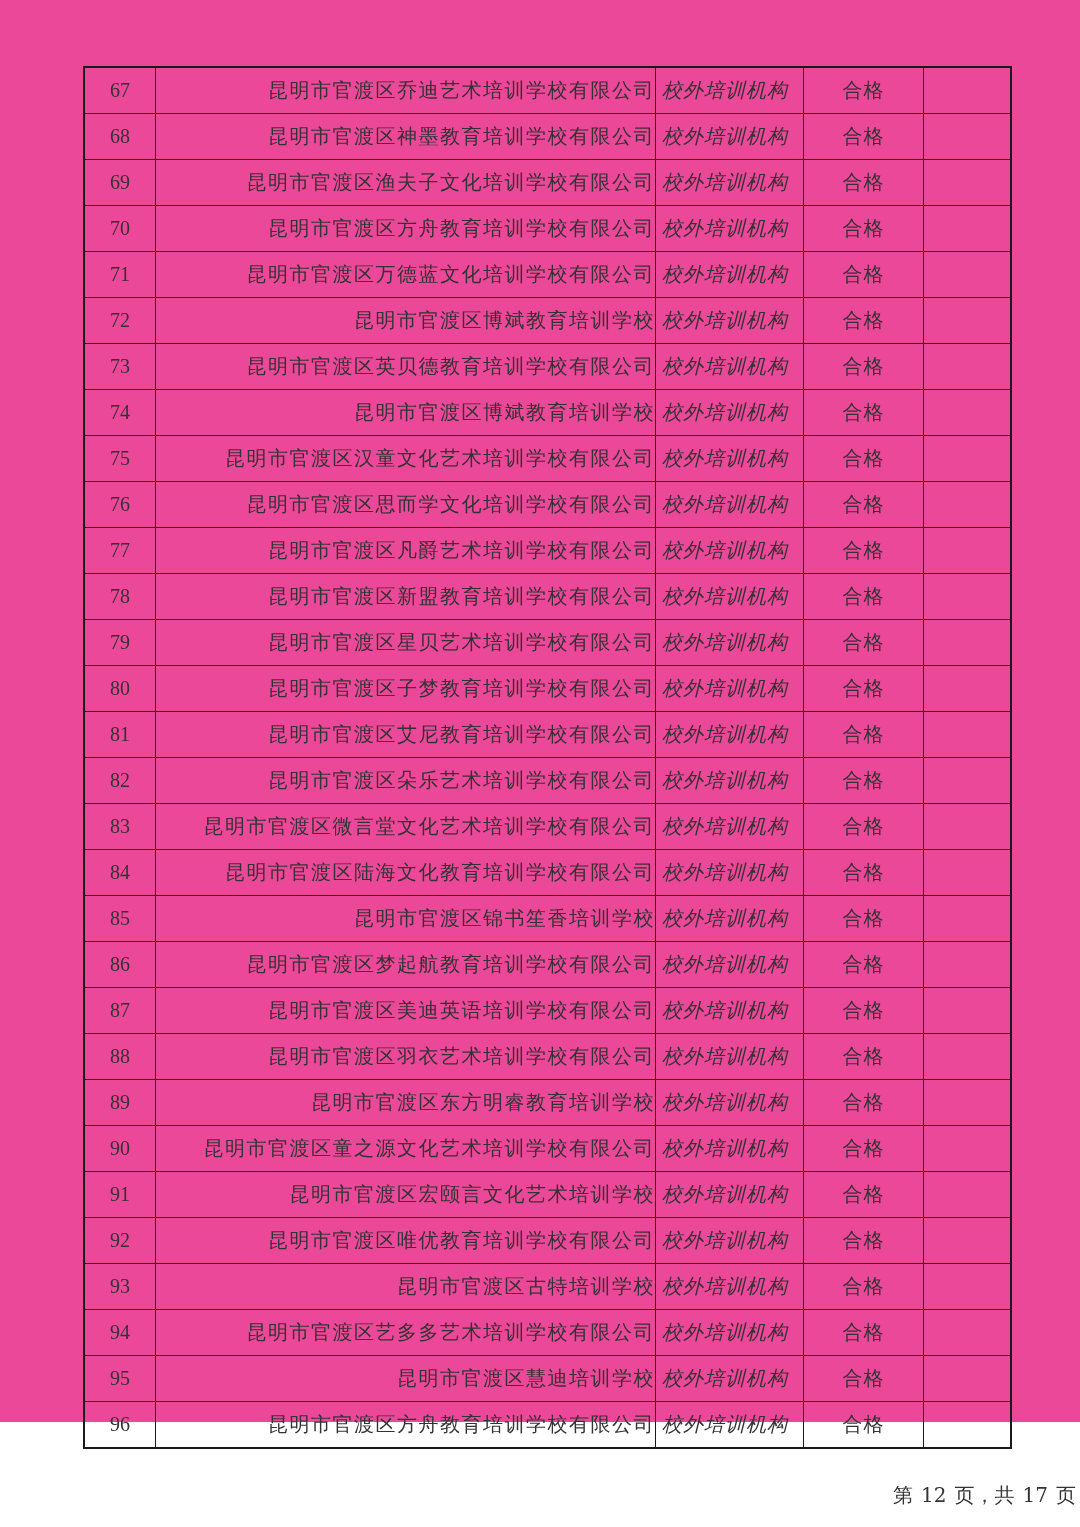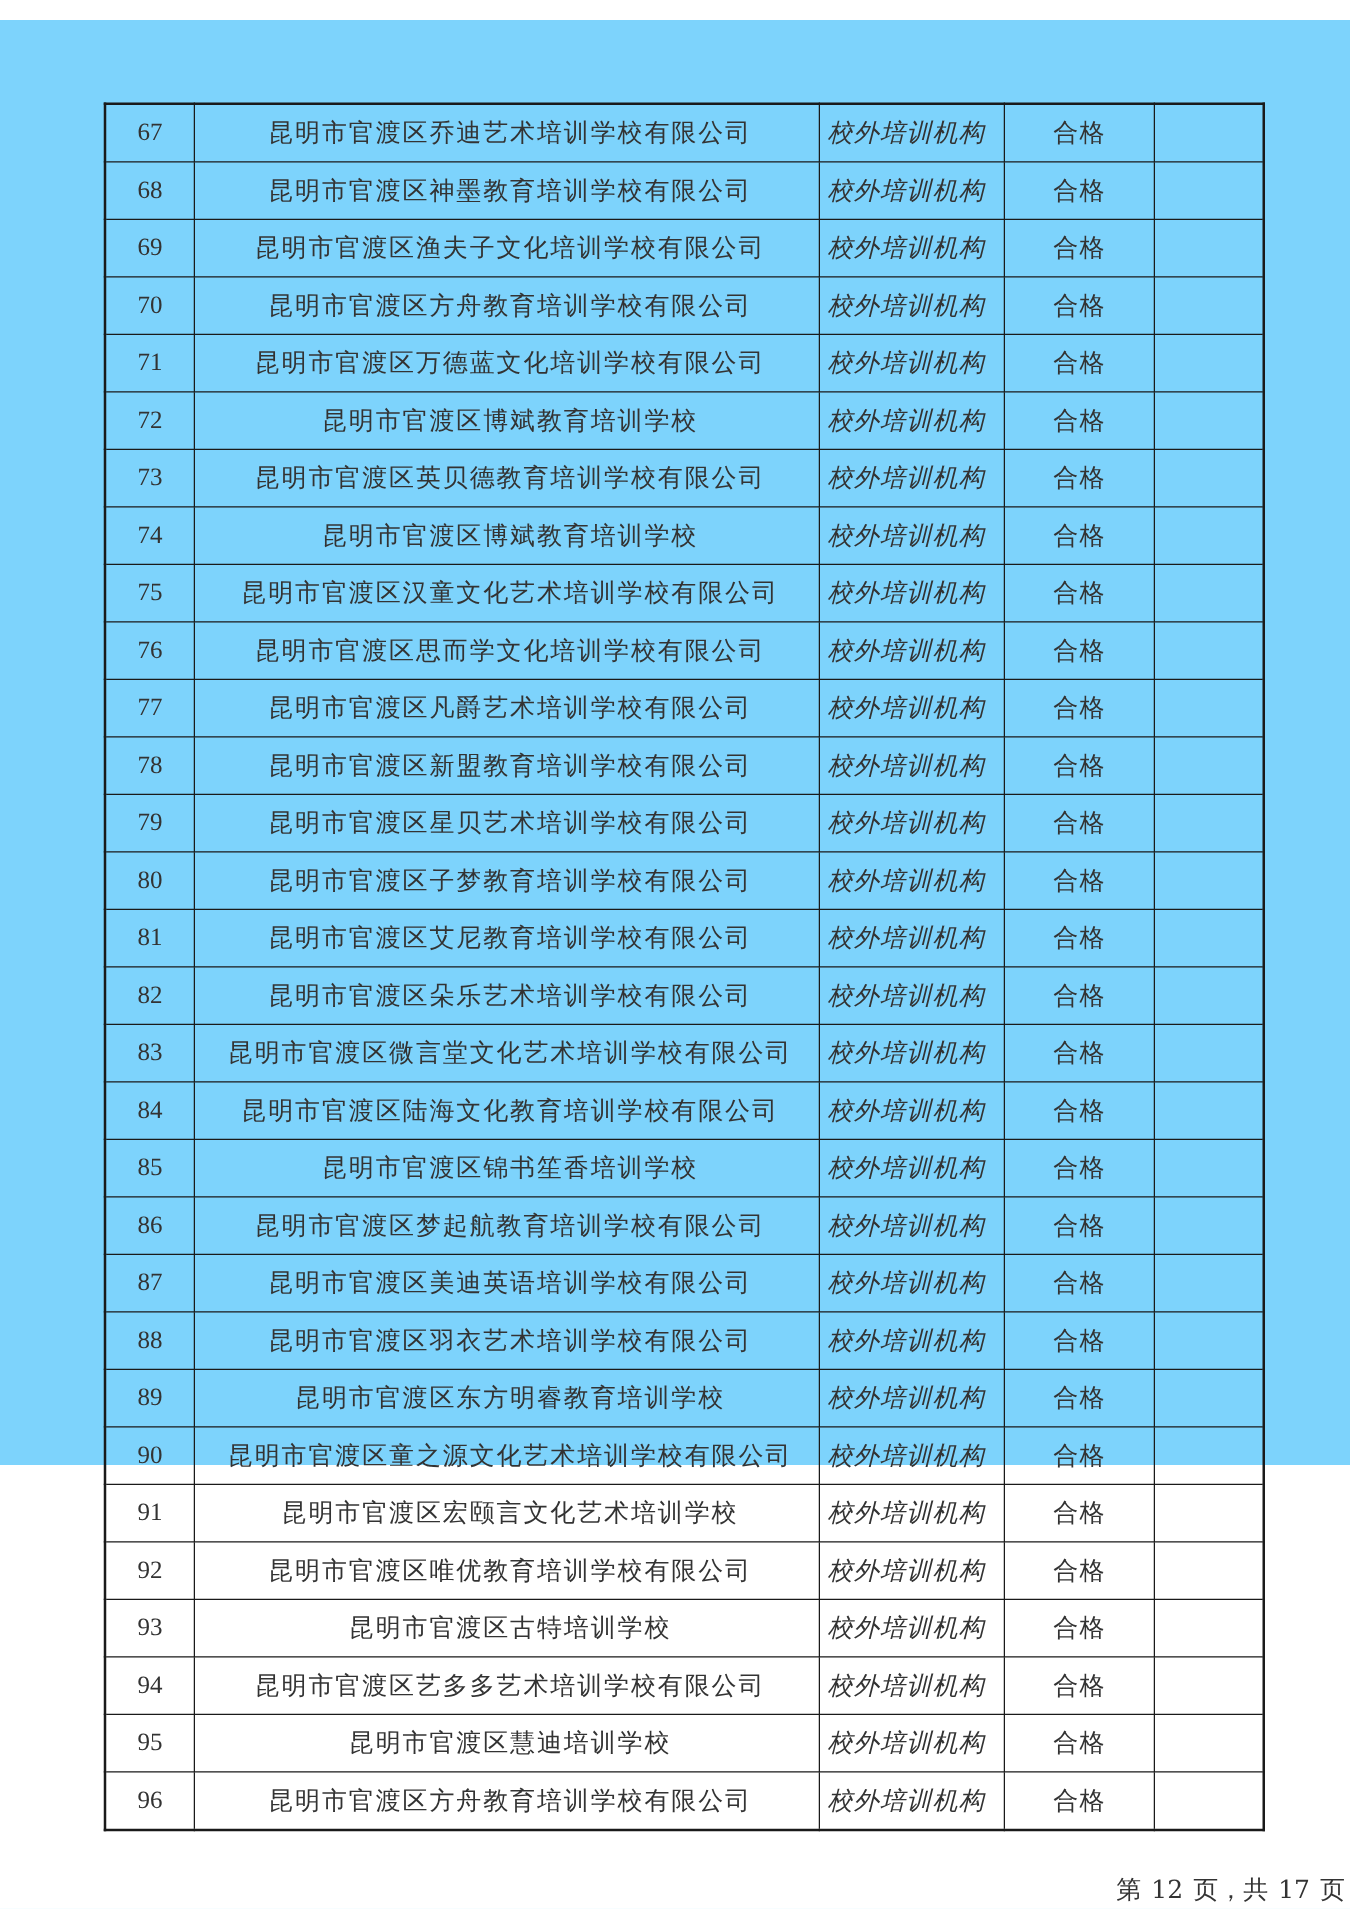--- a/index.html
+++ b/index.html
@@ -10,24 +10,24 @@
     body {
       width: 1080px;
       height: 1527px;
       position: relative;
       overflow: hidden;
       font-family: "DejaVu Serif", "Liberation Serif", serif;
       color: #2b2b2b;
     }
     .page {
       position: absolute;
-      left: 0; top: 16px;
+      left: 0; top: 0;
       width: 1080px;
-      height: 1156px;
-      background: #7dd3fc;
+      height: 1422px;
+      background: #ec4899;
     }
     table.doc-table {
       position: absolute;
       left: 83px;
       top: 66px;
       width: 911px;
       border-collapse: collapse;
       table-layout: fixed;
       border: 2px solid #1a1a1a;
     }
@@ -35,21 +35,21 @@
       border: 1.6px solid #1a1a1a;
       height: 45px;
       padding: 0;
       font-size: 20px;
       line-height: 45px;
       white-space: nowrap;
       overflow: hidden;
       color: #333333;
     }
     td.c-seq { width: 70px; text-align: center; font-family: "Liberation Serif", "DejaVu Serif", serif; font-size: 21px; }
-    td.c-name { width: 494px; text-align: center; padding-left: 5px !important; letter-spacing: 1.5px; margin-left: 42px; }
+    td.c-name { width: 494px; text-align: right; padding-left: 5px !important; letter-spacing: 1.5px; margin-left: 42px; }
     td.c-type { width: 141px; text-align: left; padding-left: 6px !important; letter-spacing: 1px; font-style: italic; }
     td.c-result { width: 119px; text-align: center; letter-spacing: 1px; }
     td.c-note { width: 86px; }
     .footer {
       position: absolute;
       left: 0;
       width: 1080px;
       top: 1482px;
       text-align: right;
       font-size: 20px;

